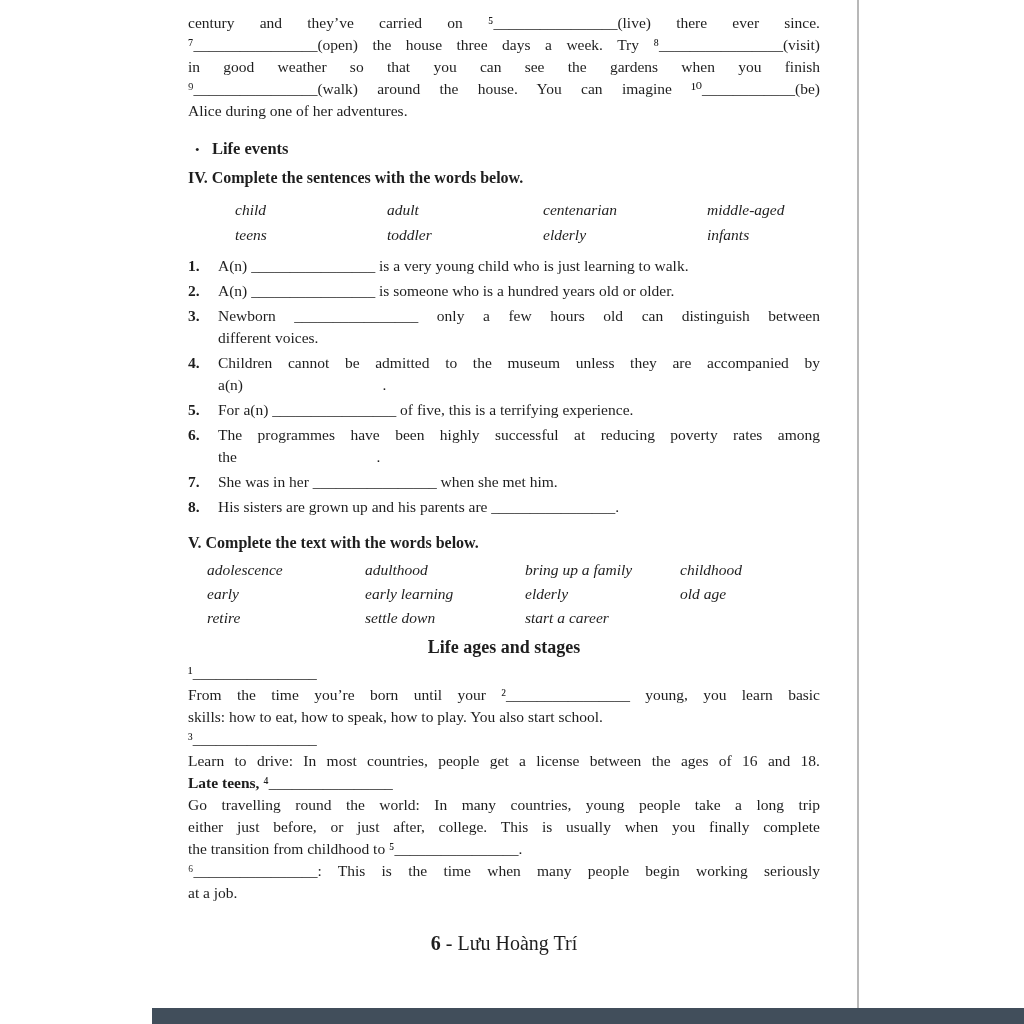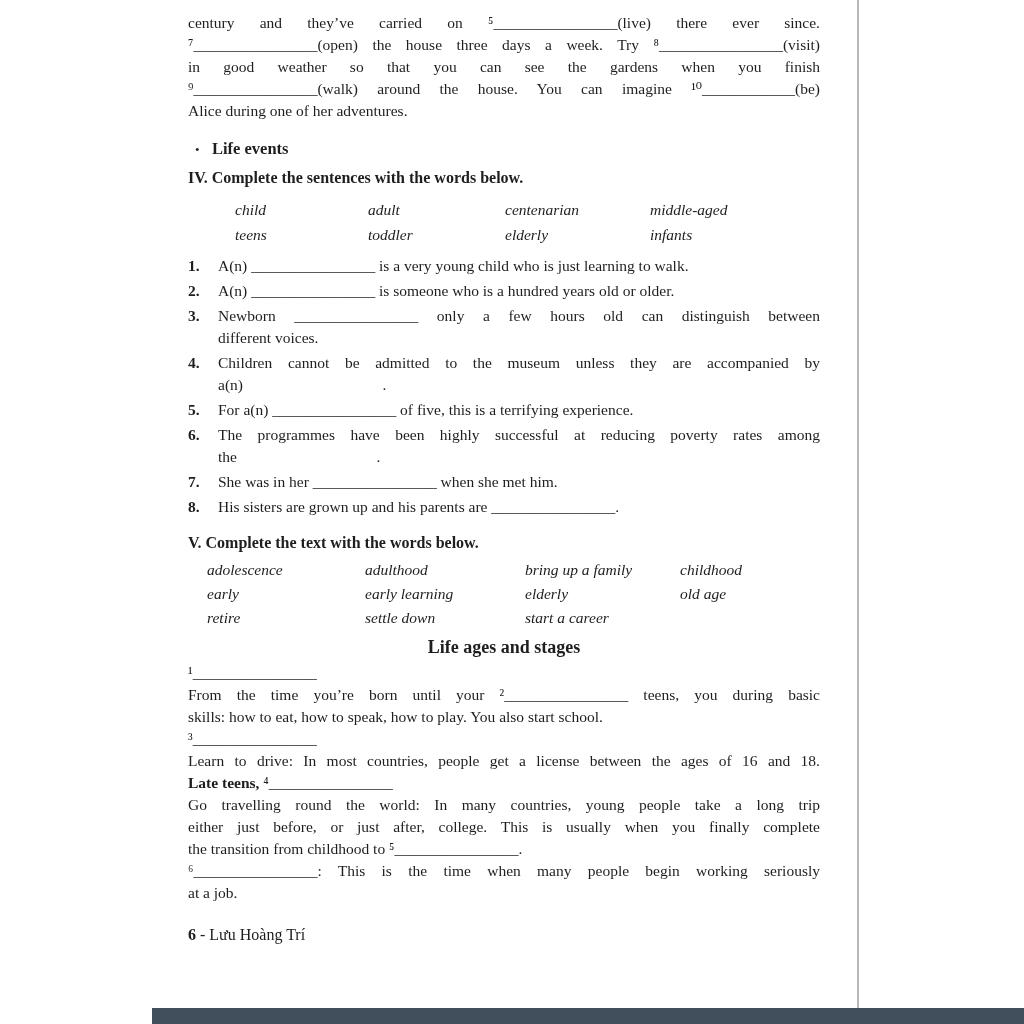--- a/index.html
+++ b/index.html
@@ -25,33 +25,33 @@
 
   .bullet-row { margin-top: 16px; display: flex; align-items: baseline; }
   .bullet { flex: none; width: 24px; padding-left: 7px; font-size: 13px; }
   .bullet-label { font-size: 16.5px; }
 
   .sec-title { margin-top: 6px; font-size: 16px; }
 
   .bank { font-style: italic; margin-top: 8px; }
   .brow { display: grid; line-height: 25px; }
   .bank4 { margin-left: 47px; }
-  .bank4 .brow { grid-template-columns: 133px 137px 145px 1fr; }
+  .bank4 .brow { grid-template-columns: 133px 137px 145px 1fr; gap: 19px; }
   .bank5 { margin-left: 19px; margin-top: 4px; }
   .bank5 .brow { grid-template-columns: 158px 160px 155px 1fr; line-height: 24px; }
 
   .items { margin-top: 8px; }
   .item { display: flex; margin-top: 3px; }
   .num { flex: none; width: 30px; font-weight: bold; }
   .itext { flex: 1; min-width: 0; }
 
   .center-heading { margin-top: 6px; text-align: center; font-size: 18px; }
   .ex5text { margin-top: 4px; font-family: Liberation Serif, serif; }
 
-  .footer { margin-top: 20px; font-size: 16px; }
+  .footer { margin-top: 28px; font-size: 20px; text-align: center; }
 
   .scan-edge {
     position: absolute;
     left: 857px; top: 0;
     width: 2px; height: 1008px;
     background: #b8b8b8;
   }
   .bottom-bar {
     position: absolute;
     left: 152px; top: 1008px;
@@ -168,21 +168,21 @@
       <span>settle down</span>
       <span>start a career</span>
       <span></span>
     </div>
   </div>
 
   <div class="center-heading b">Life ages and stages</div>
 
   <div class="ex5text">
     <div class="line"><span class="b"></span><span>¹________________</span></div>
-    <div class="line just"><span class="b"></span><span>From the time you’re born until your ²________________ teens, you during basic</span></div>
+    <div class="line just"><span class="b"></span><span>From the time you’re born until your ²________________ young, you learn basic</span></div>
     <div class="line"><span class="b"></span><span>skills: how to eat, how to speak, how to play. You also start school.</span></div>
     <div class="line"><span class="b"></span><span>³________________</span></div>
     <div class="line just"><span class="b"></span><span>Learn to drive: In most countries, people get a license between the ages of 16 and 18.</span></div>
     <div class="line"><span class="b">Late teens, </span><span>⁴________________</span></div>
     <div class="line just"><span class="b"></span><span>Go travelling round the world: In many countries, young people take a long trip</span></div>
     <div class="line just"><span class="b"></span><span>either just before, or just after, college. This is usually when you finally complete</span></div>
     <div class="line"><span class="b"></span><span>the transition from childhood to ⁵________________.</span></div>
     <div class="line just"><span class="b"></span><span>⁶________________: This is the time when many people begin working seriously</span></div>
     <div class="line"><span class="b"></span><span>at a job.</span></div>
   </div>

